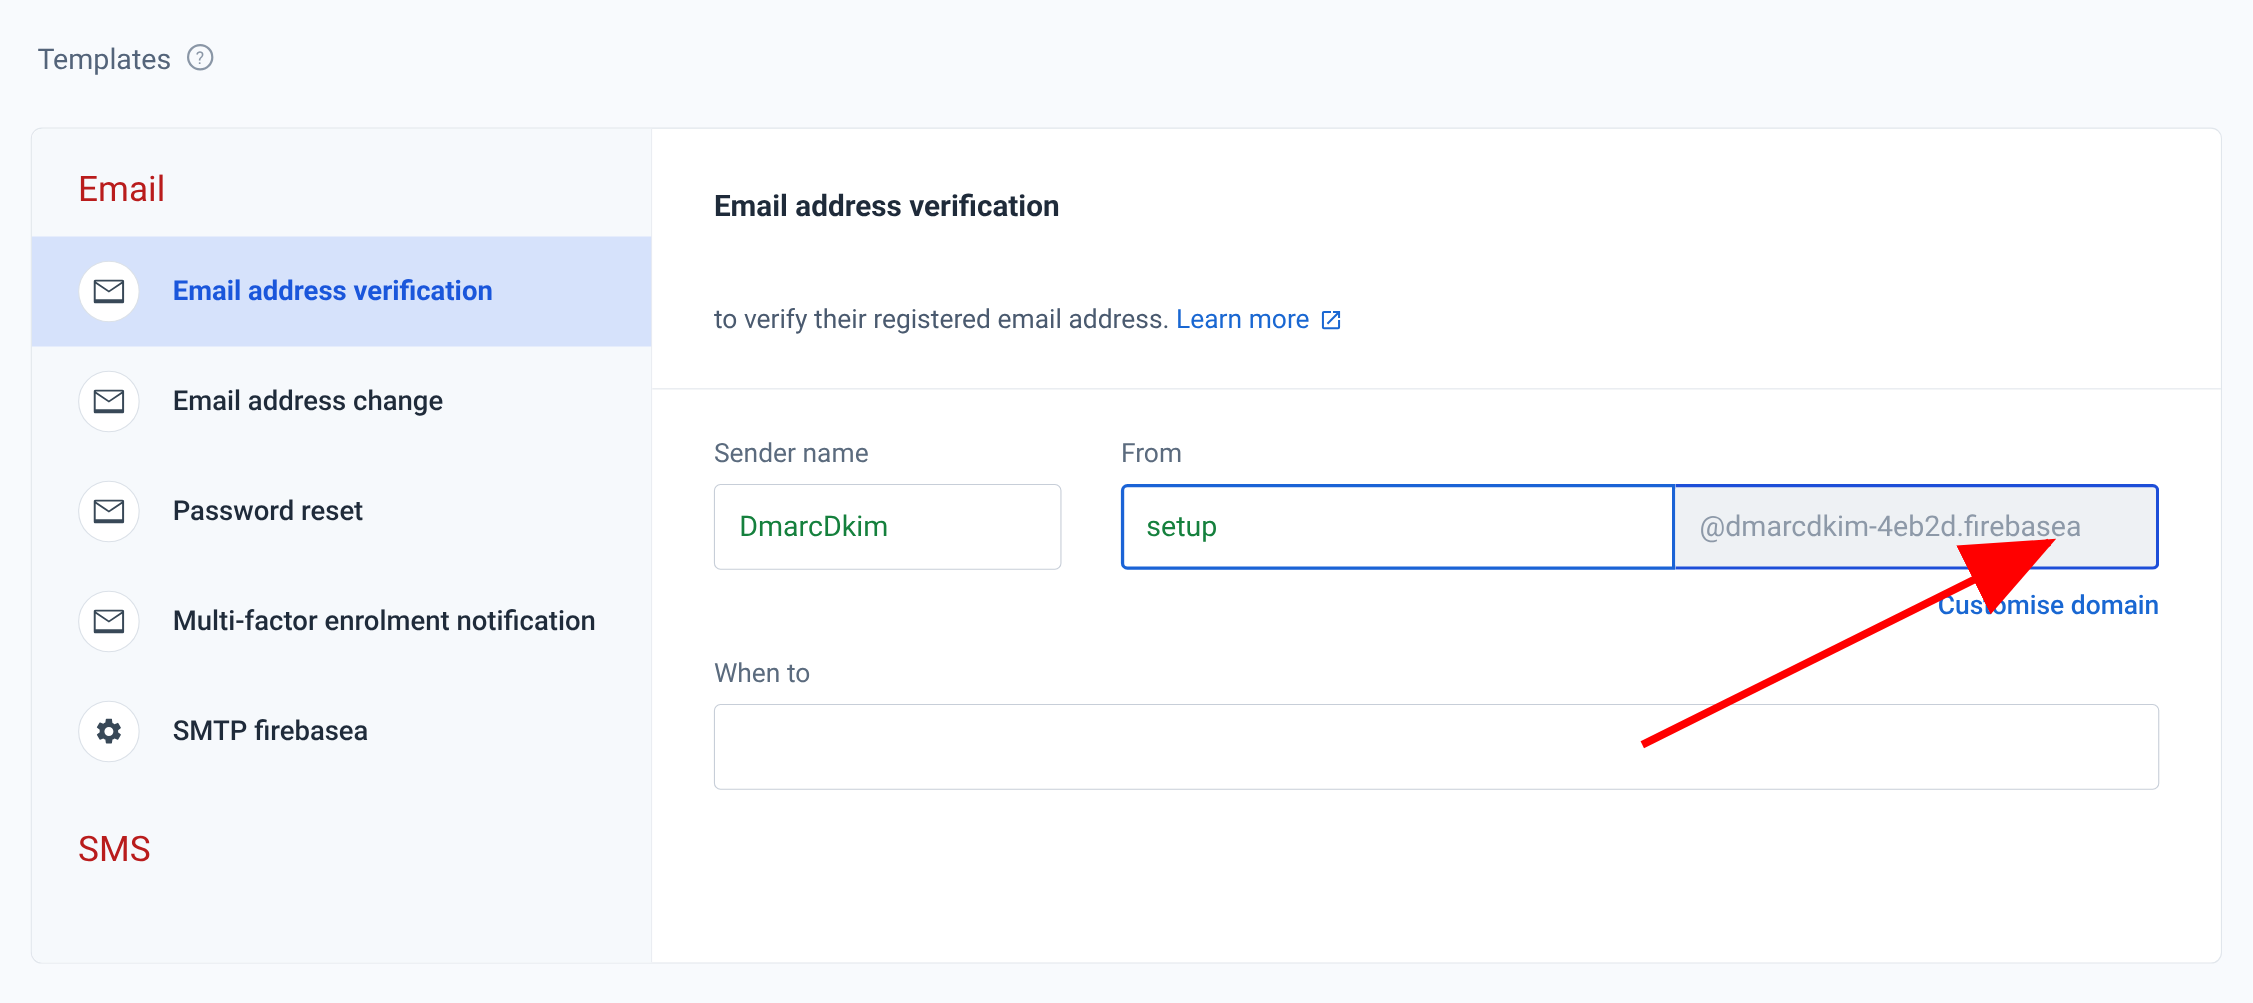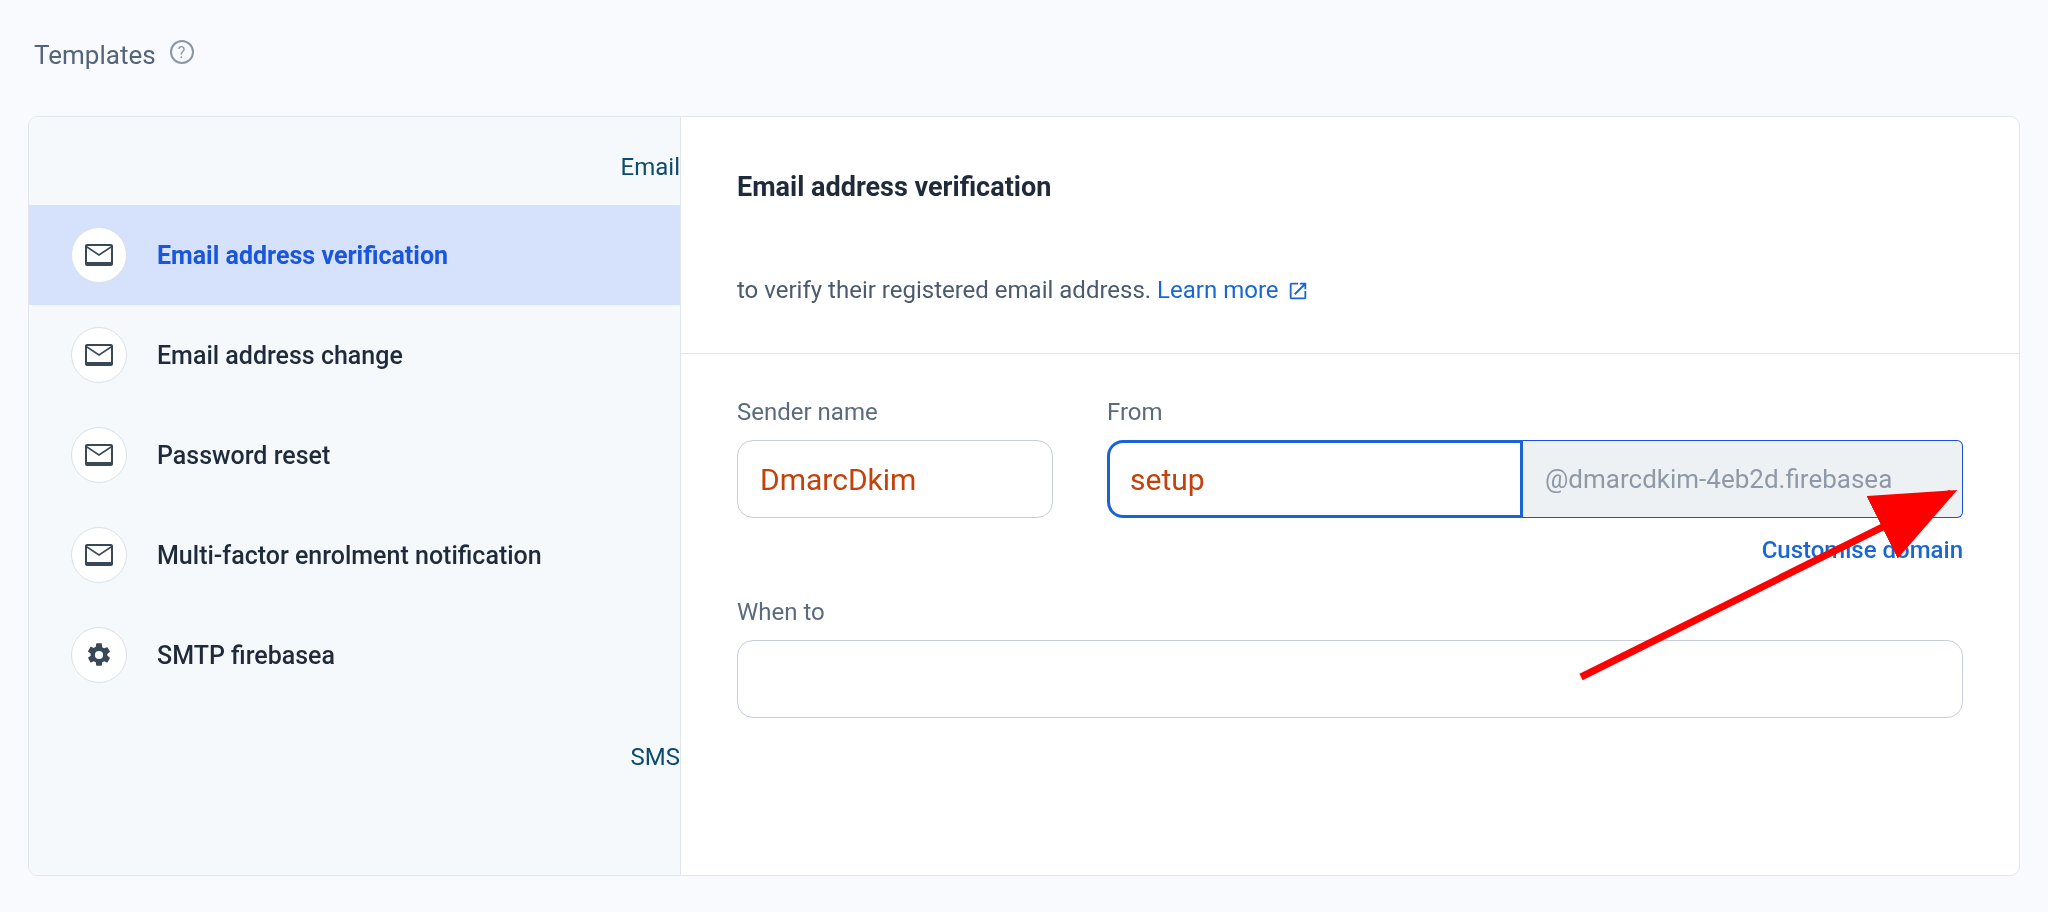--- a/index.html
+++ b/index.html
@@ -42,26 +42,25 @@
   }
   .sidebar {
     width: 686px;
     background: #f6f9fc;
     border-right: 1px solid #e1e6ec;
     border-top-left-radius: 10px;
     border-bottom-left-radius: 10px;
     padding-top: 36px;
   }
   .side-section-label {
-    color: #0c4a6e;
-    font-size: 24px;
+    color: #b91c1c;
+    font-size: 32px;
     padding-left: 42px;
     margin-bottom: 24px;
     font-weight: 400;
-    text-align: right;
   }
   .side-item {
     display: flex;
     align-items: center;
     gap: 30px;
     padding: 22px 42px;
     font-size: 25px;
     color: #1f2b3a;
     font-weight: 500;
     cursor: pointer;
@@ -130,53 +129,53 @@
     gap: 14px;
   }
   .field-label {
     font-size: 24px;
     color: #5b6b7e;
     font-weight: 400;
   }
   .text-field {
     height: 78px;
     border: 1px solid #c7ced8;
-    border-radius: 16px;
-    font-size: 30px;
+    border-radius: 6px;
+    font-size: 26px;
     padding: 0 22px;
-    color: #c2410c;
+    color: #15803d;
     background: #fff;
     font-family: inherit;
   }
   .text-field.focused {
     border: 3px solid #1a63d6;
     padding: 0 20px;
   }
   .domain-box {
     height: 78px;
     background: #eef1f4;
-    border: 1px solid #1d4ed8;
+    border: 3px solid #1d4ed8;
     border-radius: 6px;
     font-size: 26px;
     color: #8d99a8;
     display: flex;
     align-items: center;
     padding: 0 22px;
     min-width: 440px;
     overflow: hidden;
     white-space: nowrap;
   }
   .from-wrap {
     display: flex;
     gap: 0;
   }
   .from-wrap .text-field.focused {
     border-top-right-radius: 0;
     border-bottom-right-radius: 0;
-    width: 416px;
+    width: 504px;
   }
   .from-wrap .domain-box {
     border-top-left-radius: 0;
     border-bottom-left-radius: 0;
     border-left: none;
     flex: 1;
   }
   .sender-name-field { width: 316px; }
   .customise-row {
     display: flex;

